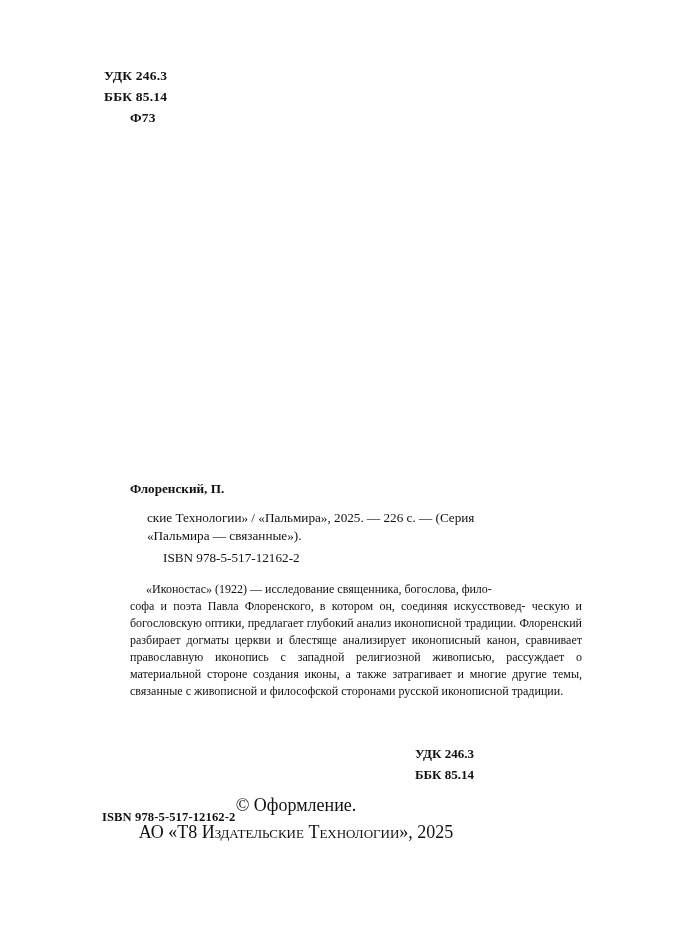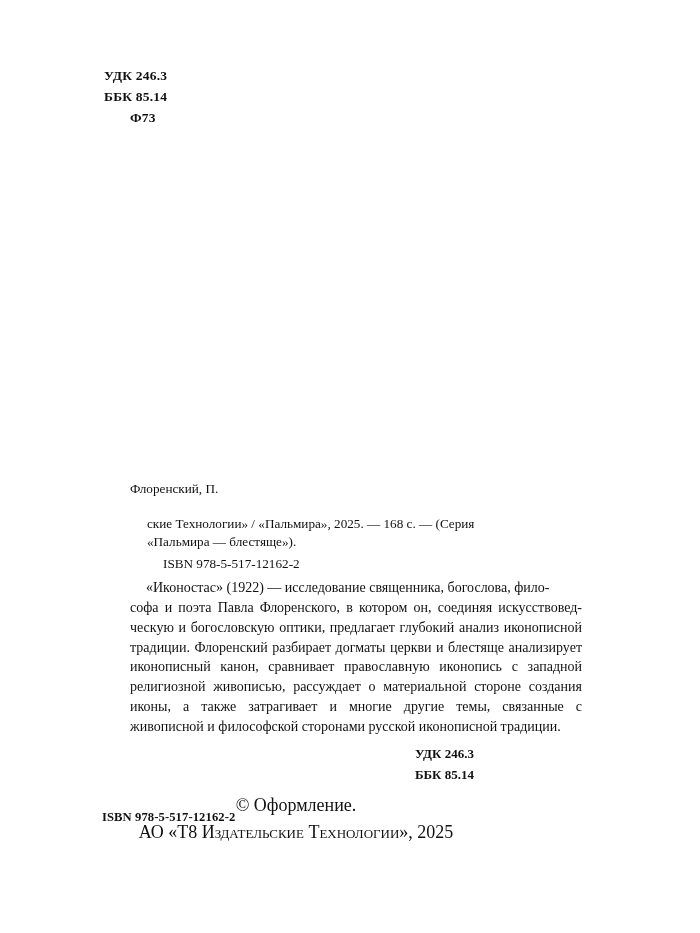--- a/index.html
+++ b/index.html
@@ -41,22 +41,22 @@
   
   .record {
     position: absolute;
     left: 130px;
     top: 480px;
     width: 452px;
     font-size: 13.2px;
     line-height: 1.42;
   }
   .record .author {
-    font-weight: normal;
-    margin-bottom: 16px;
+    font-weight: bold;
+    margin-bottom: 10px;
   }
   .rec-body {
     position: relative;
   }
   .rec-line {
     text-align: justify;
   }
   .rec-first {
     text-indent: 0;
   }
@@ -68,23 +68,23 @@
     padding-left: 17px;
   }
   .isbn-line {
     padding-left: 33px;
     margin-top: 3px;
     margin-bottom: 3px;
     font-size: 13.2px;
   }
 
   .annotation {
-    margin-top: 4px;
+    margin-top: 13px;
     text-align: justify;
-    font-size: 14px;
+    font-size: 12px;
     line-height: 1.42;
   }
   .annotation .ind {
     text-indent: 16px;
     display: block;
   }
 
   
   .udk-right {
     position: absolute;
@@ -137,22 +137,22 @@
   <div class="udk-block">
     <div class="l1">УДК 246.3</div>
     <div class="l2">ББК 85.14</div>
     <div class="l3">Ф73</div>
   </div>
 
   <div class="record">
     <div class="author">Флоренский, П.</div>
 
     <div class="rec-body">
-      <div class="rec-line hang">ские Технологии» / «Пальмира», 2025. — 168 с. — (Серия</div>
-      <div class="rec-line hang">«Пальмира — блестяще»).</div>
+      <div class="rec-line hang">ские Технологии» / «Пальмира», 2025. — 226 с. — (Серия</div>
+      <div class="rec-line hang">«Пальмира — связанные»).</div>
 
       <div class="isbn-line">ISBN 978-5-517-12162-2</div>
 
       <div class="annotation">
         <span class="ind">«Иконостас» (1922) — исследование священника, богослова, фило-</span>
         <span>софа и поэта Павла Флоренского, в котором он, соединяя искусствовед-</span>
         <span>ческую и богословскую оптики, предлагает глубокий анализ иконописной традиции. Флоренский разбирает догматы церкви и блестяще анализирует иконописный канон, сравнивает православную иконопись с западной религиозной живописью, рассуждает о материальной стороне создания иконы, а также затрагивает и многие другие темы, связанные с живописной и философской сторонами русской иконописной традиции.</span>
       </div>
     </div>
   </div>

